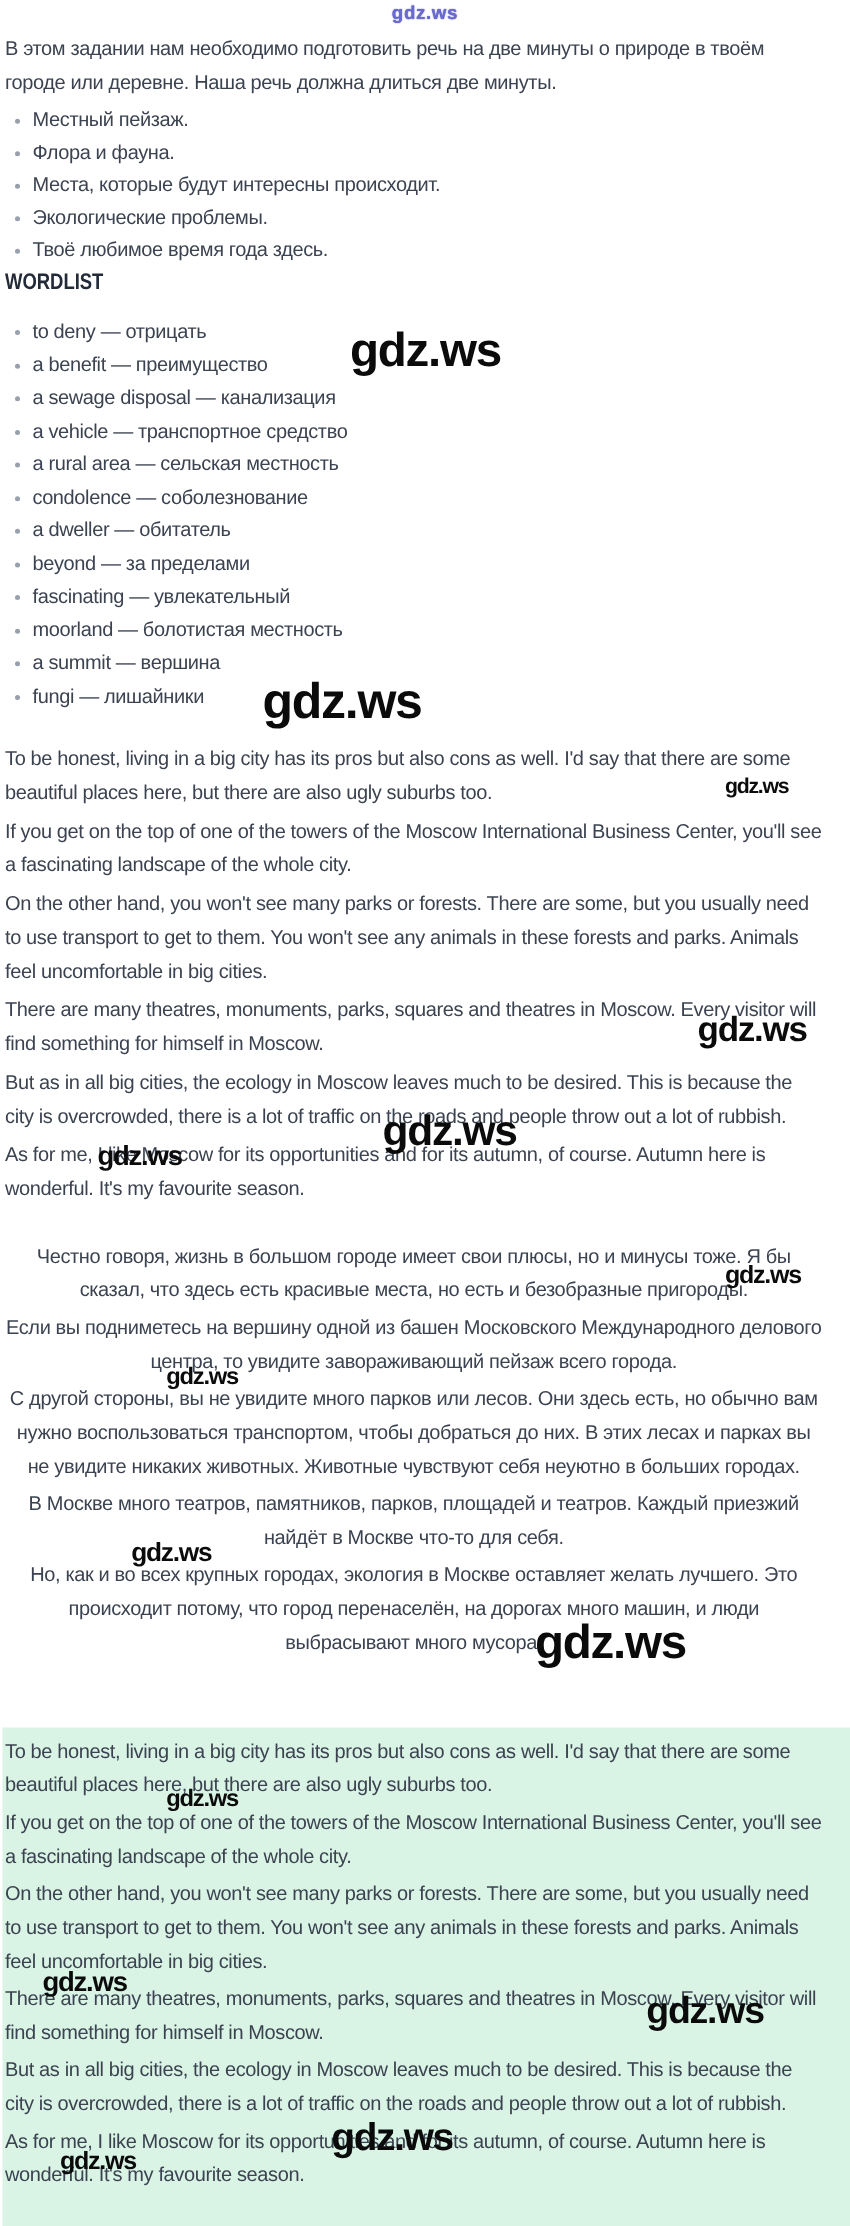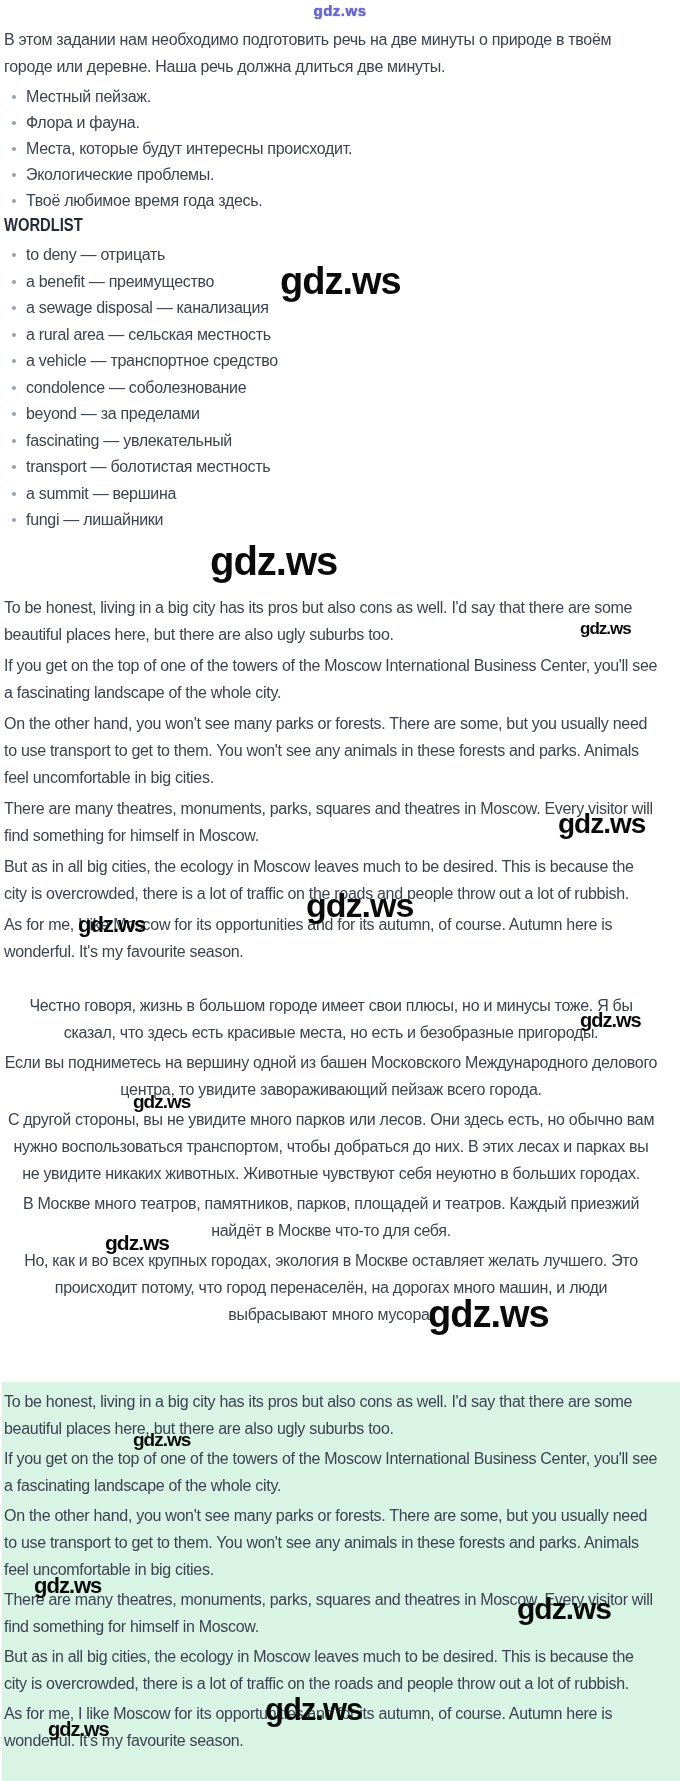--- a/index.html
+++ b/index.html
@@ -22,21 +22,21 @@
   ul.wordlist li{line-height:26.5px;}
   ul.dotlist li .dot{
     position:absolute;left:8px;top:11px;width:4px;height:4px;border-radius:50%;
     background:#97a0ab;
   }
   h2.wl-head{
     margin:0;font-size:18px;line-height:22px;font-weight:700;color:#232b38;
     transform:scaleX(0.82);transform-origin:left center;letter-spacing:0;
     white-space:nowrap;
   }
-  ul.wordlist{margin-top:6px;}
+  ul.wordlist{margin-top:17px;}
   #sec-en .para{margin:0 0 4px 0;line-height:27px;}
   #sec-ru .para{margin:0 0 3px 0;line-height:27px;text-align:center;}
   #sec-green .para{margin:0 0 3px 0;line-height:27px;}
   #wm-layer{position:absolute;inset:0;pointer-events:none;padding-left:48px;}
   .wm{
     position:absolute;color:#0b0b0b;font-weight:600;letter-spacing:-1px;
     line-height:1;white-space:nowrap;
     font-family:"Liberation Sans","DejaVu Sans",sans-serif;
   }
   .wm.logo-style{
@@ -57,26 +57,27 @@
       <li><span class="dot"></span><span>Флора и фауна.</span></li>
       <li><span class="dot"></span><span>Места, которые будут интересны происходит.</span></li>
       <li><span class="dot"></span><span>Экологические проблемы.</span></li>
       <li><span class="dot"></span><span>Твоё любимое время года здесь.</span></li>
     </ul>
     <h2 class="wl-head">WORDLIST</h2>
     <ul class="dotlist wordlist">
       <li><span class="dot"></span><span>to deny — отрицать</span></li>
       <li><span class="dot"></span><span>a benefit — преимущество</span></li>
       <li><span class="dot"></span><span>a sewage disposal — канализация</span></li>
+      <li><span class="dot"></span><span>a vehicle — транспортное средство</span></li>
       <li><span class="dot"></span><span>a rural area — сельская местность</span></li>
-      <li><span class="dot"></span><span>a vehicle — транспортное средство</span></li>
       <li><span class="dot"></span><span>condolence — соболезнование</span></li>
+      <li><span class="dot"></span><span>a dweller — обитатель</span></li>
       <li><span class="dot"></span><span>beyond — за пределами</span></li>
       <li><span class="dot"></span><span>fascinating — увлекательный</span></li>
-      <li><span class="dot"></span><span>transport — болотистая местность</span></li>
+      <li><span class="dot"></span><span>moorland — болотистая местность</span></li>
       <li><span class="dot"></span><span>a summit — вершина</span></li>
       <li><span class="dot"></span><span>fungi — лишайники</span></li>
     </ul>
   </div>
 
   <div class="sec" id="sec-en">
     <p class="para">To be honest, living in a big city has its pros but also cons as well. I'd say that there are some beautiful places here, but there are also ugly suburbs too.</p>
     <p class="para">If you get on the top of one of the towers of the Moscow International Business Center, you'll see a fascinating landscape of the whole city.</p>
     <p class="para">On the other hand, you won't see many parks or forests. There are some, but you usually need to use transport to get to them. You won't see any animals in these forests and parks. Animals feel uncomfortable in big cities.</p>
     <p class="para">There are many theatres, monuments, parks, squares and theatres in Moscow. Every visitor will find something for himself in Moscow.</p>

